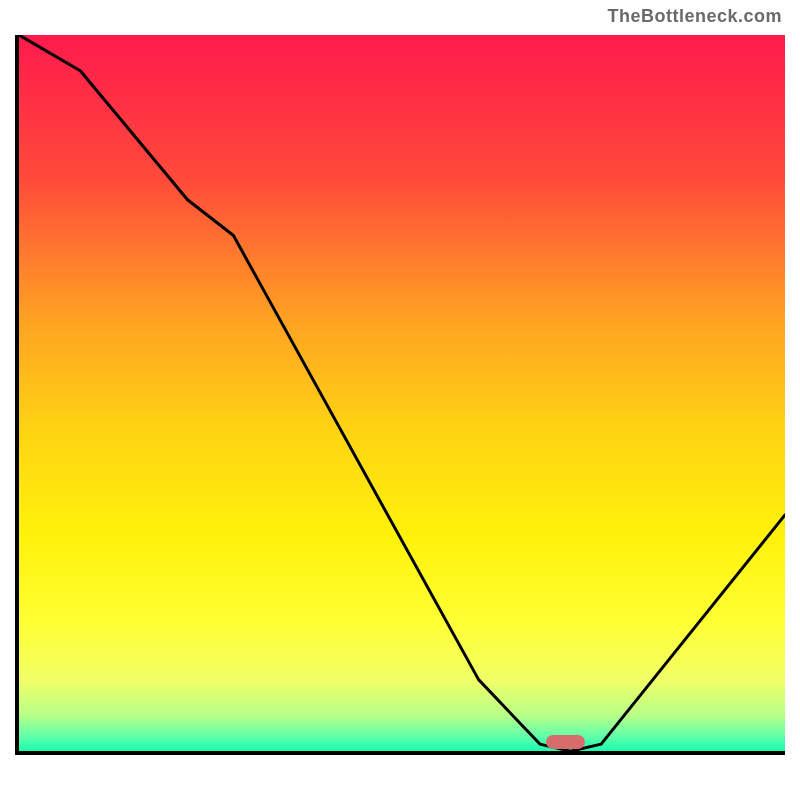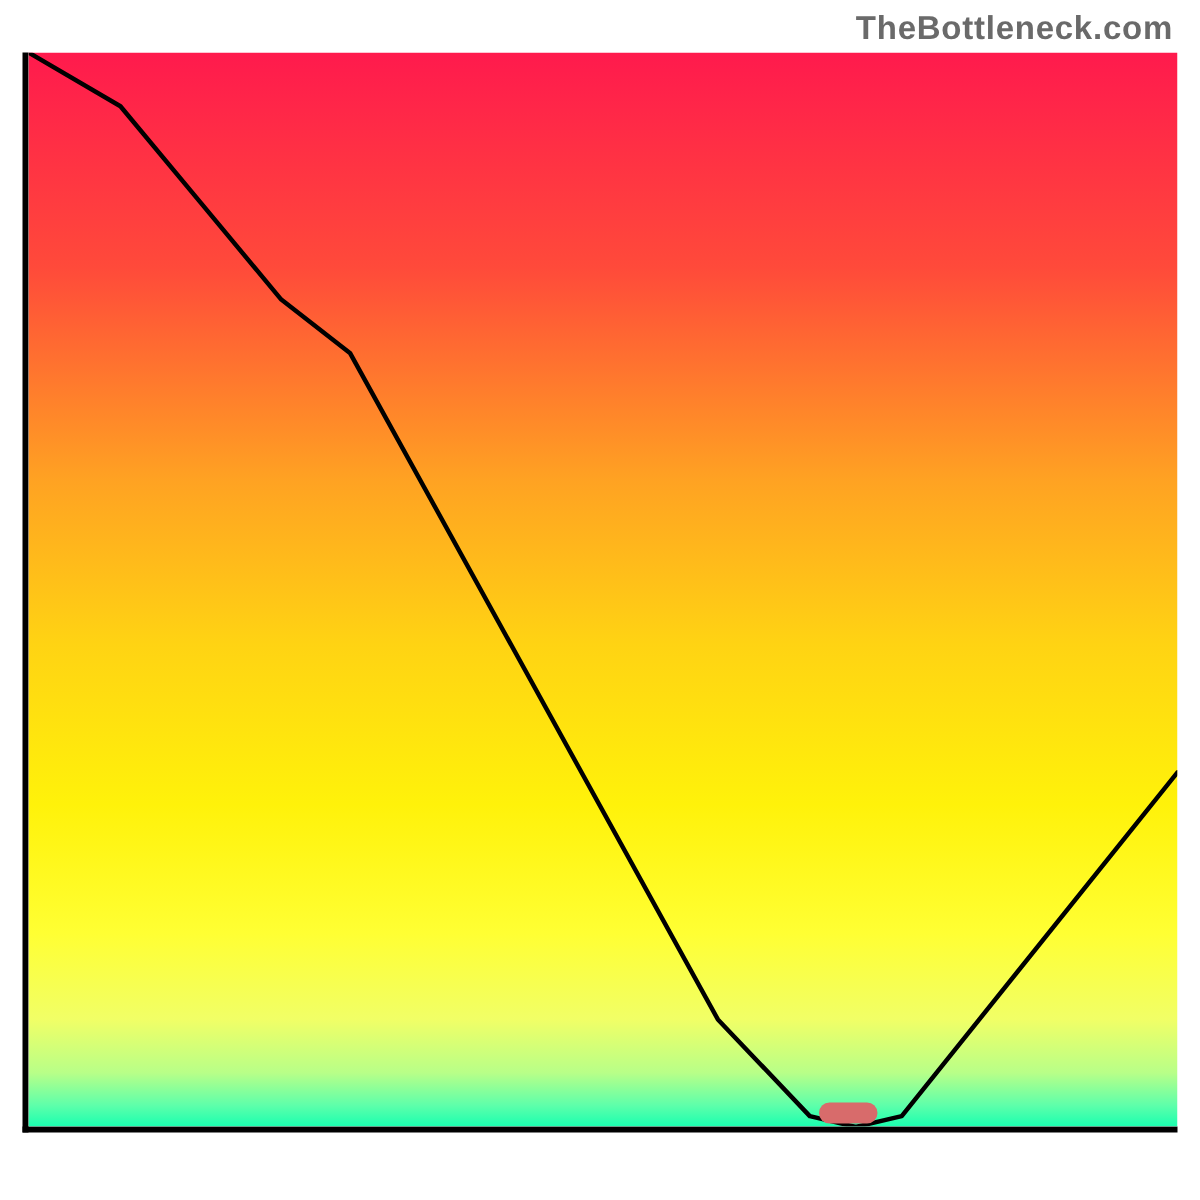--- a/index.html
+++ b/index.html
@@ -1,21 +1,21 @@
 <!DOCTYPE html>
 <html><head>
 <meta charset="utf-8">
 <style>
   * { margin: 0; padding: 0; box-sizing: border-box; }
   body { width: 800px; height: 800px; background: #fff; position: relative; font-family: Arial, sans-serif; }
   .watermark {
     position: absolute;
     top: 6px;
     right: 18px;
-    font-size: 22px;
+    font-size: 18px;
     font-weight: bold;
     color: #6a6a6a;
     letter-spacing: 0.5px;
   }
   .plot {
     position: absolute;
     left: 15px;
     top: 35px;
     width: 770px;
     height: 720px;

